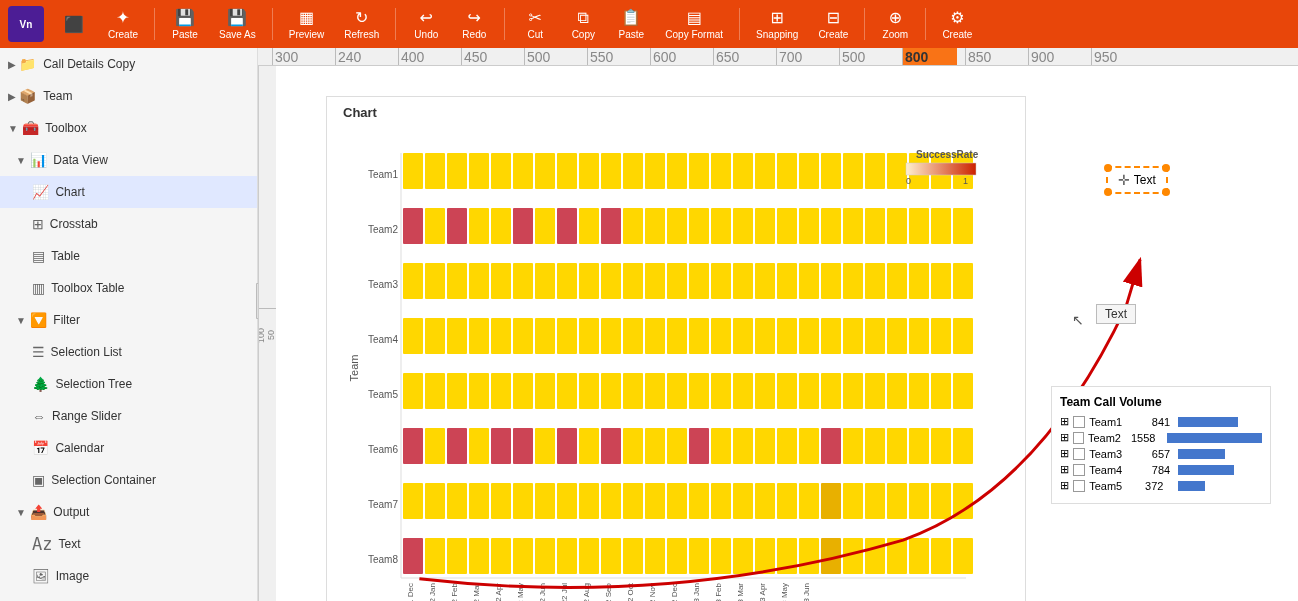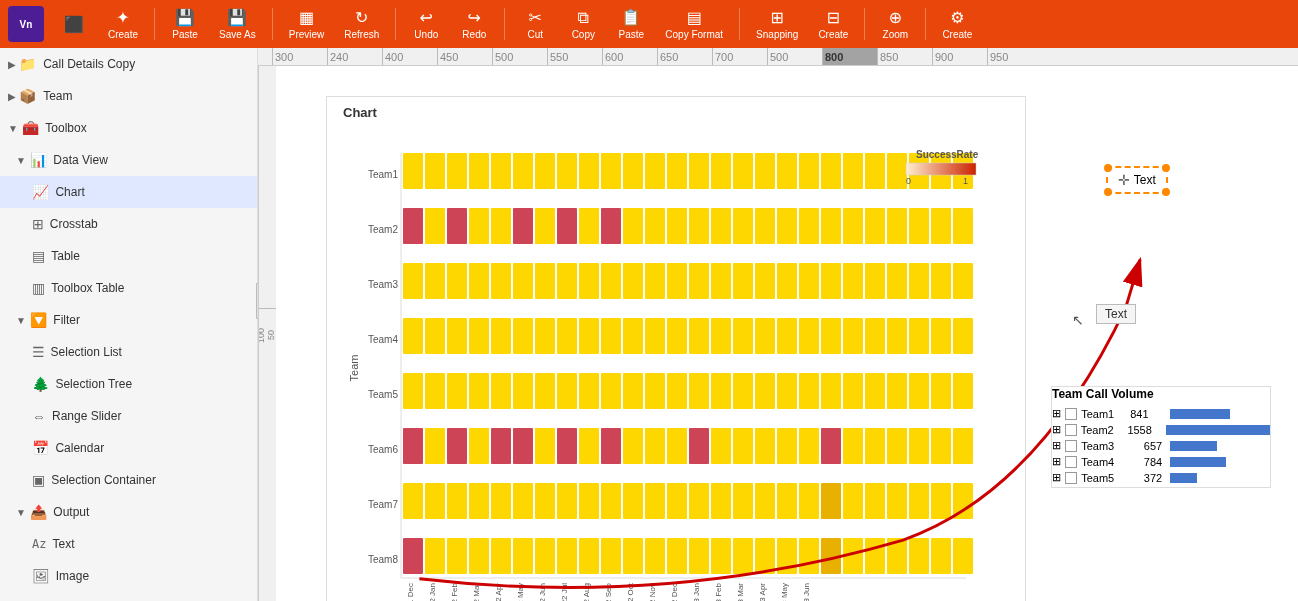--- a/index.html
+++ b/index.html
@@ -31,21 +31,21 @@
     .sidebar-item .icon { margin-right: 6px; font-size: 14px; color: #666; }
     .sidebar-item .arrow { margin-right: 4px; font-size: 10px; color: #666; }
     .sidebar-section { padding-left: 16px; }
     .sidebar-section2 { padding-left: 32px; }
 
     
     #content-area { display: flex; flex-direction: column; flex: 1; }
     #ruler-h {
       height: 18px; background: #f0f0f0; border-bottom: 1px solid #ccc; overflow: hidden; display: flex; align-items: center; padding-left: 14px;
     }
-    .ruler-marks { display: flex; font-size: 11px; color: #888; gap: 0; }
+    .ruler-marks { display: flex; font-size: 14px; color: #888; gap: 8px; }
     .ruler-mark { width: 55px; text-align: left; border-left: 1px solid #bbb; padding-left: 2px; height: 18px; line-height: 18px; }
 
     
     #canvas-wrapper { display: flex; flex: 1; overflow: hidden; }
     #ruler-v {
       width: 18px; background: #f0f0f0; border-right: 1px solid #ccc; overflow: hidden; writing-mode: vertical-rl;
       display: flex; flex-direction: column; align-items: center; padding-top: 14px;
     }
 
     
@@ -226,21 +226,21 @@
       <span>Selection Container</span>
     </div>
 
     <div class="sidebar-item sidebar-section">
       <span class="arrow">▼</span>
       <span class="icon">📤</span>
       <span>Output</span>
     </div>
 
     <div class="sidebar-item sidebar-section2">
-      <span class="icon" style="font-family:monospace;font-size:12px;">Az</span>
+      <span class="icon" style="font-family:monospace;font-size:17px;">Az</span>
       <span>Text</span>
     </div>
 
     <div class="sidebar-item sidebar-section2">
       <span class="icon">🖼</span>
       <span>Image</span>
     </div>
   </div>
 
   <div id="scroll-left-btn">◀</div>
@@ -252,21 +252,21 @@
         <div class="ruler-mark">300</div>
         <div class="ruler-mark">240</div>
         <div class="ruler-mark">400</div>
         <div class="ruler-mark">450</div>
         <div class="ruler-mark">500</div>
         <div class="ruler-mark">550</div>
         <div class="ruler-mark">600</div>
         <div class="ruler-mark">650</div>
         <div class="ruler-mark">700</div>
         <div class="ruler-mark">500</div>
-        <div class="ruler-mark" style="background:#a3a3a3; font-weight:bold; color:#333;">800</div>
+        <div class="ruler-mark" style="background:#f97316; font-weight:bold; color:#333;">800</div>
         <div class="ruler-mark">850</div>
         <div class="ruler-mark">900</div>
         <div class="ruler-mark">950</div>
       </div>
     </div>
 
     <div id="canvas-wrapper">
 
       <div id="ruler-v" style="writing-mode:vertical-lr; transform: rotate(180deg); font-size:9px; color:#888; display:flex; flex-direction:column; gap:0; padding:0;">
         <div style="height:50px; border-bottom:1px solid #bbb; display:flex; align-items:flex-end; justify-content:center; padding-bottom:2px;">50</div>
@@ -583,27 +583,27 @@
           <span style="font-size:14px;color:#666;">✛</span>
           <span>Text</span>
         </div>
 
         <div style="position:absolute; top:238px; left:820px; background:#f5f5f5; border:1px solid #bbb; padding:2px 8px; font-size:12px; color:#333;">
           <span>Text</span>
         </div>
 
         <div style="position:absolute;top:246px;left:796px;font-size:14px;color:#555;">↖</div>
 
-        <div style="position:absolute;top:320px;left:775px;width:220px;background:white;border:1px solid #ddd;font-size:11px;">
+        <div style="position:absolute;top:320px;left:775px;width:220px;background:white;border:1px solid #ddd;padding:8px;font-size:11px;">
           <div style="font-weight:bold;margin-bottom:6px;font-size:12px;">Team Call Volume</div>
           <div class="tv-row">
             <span style="cursor:pointer;">⊞</span>
             <div style="width:12px;height:12px;border:1px solid #999;display:inline-block;"></div>
             <span style="width:45px;">Team1</span>
-            <span style="width:32px;">841</span>
+            <span style="width:32px;text-align:right;">841</span>
             <div style="height:10px;width:60px;background:#4477cc;margin-left:4px;"></div>
           </div>
           <div class="tv-row">
             <span style="cursor:pointer;">⊞</span>
             <div style="width:12px;height:12px;border:1px solid #999;display:inline-block;"></div>
             <span style="width:45px;">Team2</span>
             <span style="width:32px;text-align:left;">1558</span>
             <div style="height:10px;width:110px;background:#4477cc;margin-left:4px;"></div>
           </div>
           <div class="tv-row">
@@ -617,21 +617,21 @@
             <span style="cursor:pointer;">⊞</span>
             <div style="width:12px;height:12px;border:1px solid #999;display:inline-block;"></div>
             <span style="width:45px;">Team4</span>
             <span style="width:32px;text-align:right;">784</span>
             <div style="height:10px;width:56px;background:#4477cc;margin-left:4px;"></div>
           </div>
           <div class="tv-row">
             <span style="cursor:pointer;">⊞</span>
             <div style="width:12px;height:12px;border:1px solid #999;display:inline-block;"></div>
             <span style="width:45px;">Team5</span>
-            <span style="width:32px;text-align:right;">372</span>
+            <span style="width:32px;text-align:center;">372</span>
             <div style="height:10px;width:27px;background:#4477cc;margin-left:4px;"></div>
           </div>
         </div>
 
       </div>
     </div>
   </div>
 
 </div>
 

